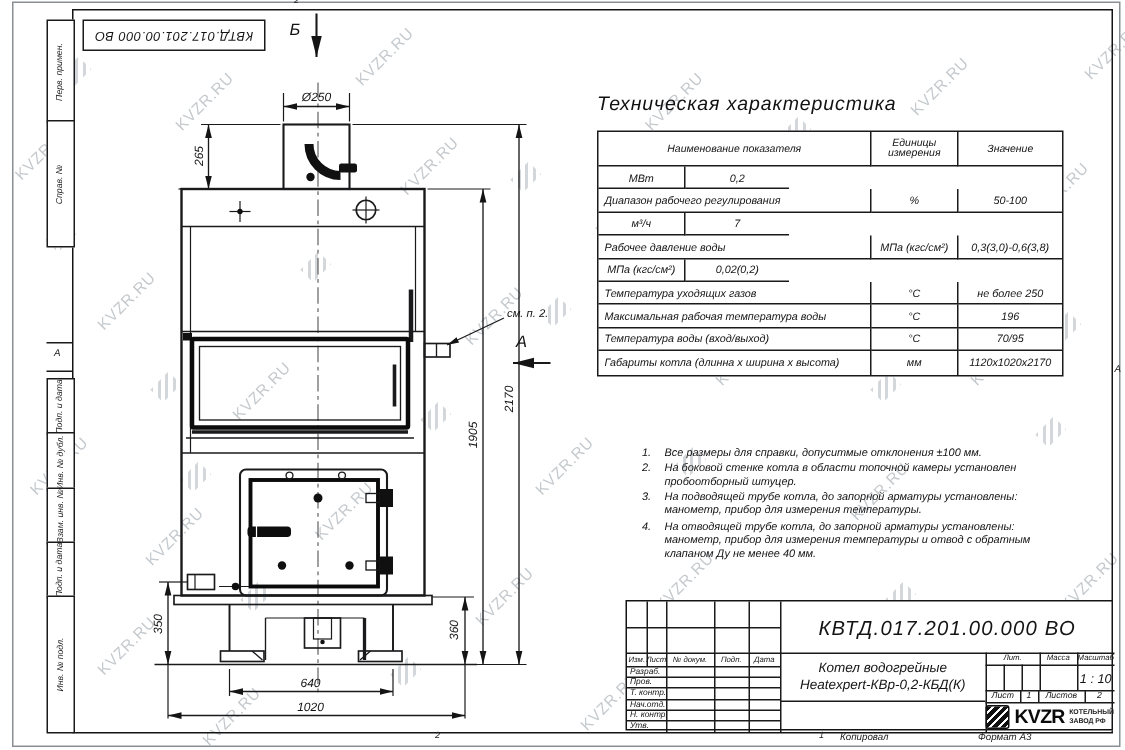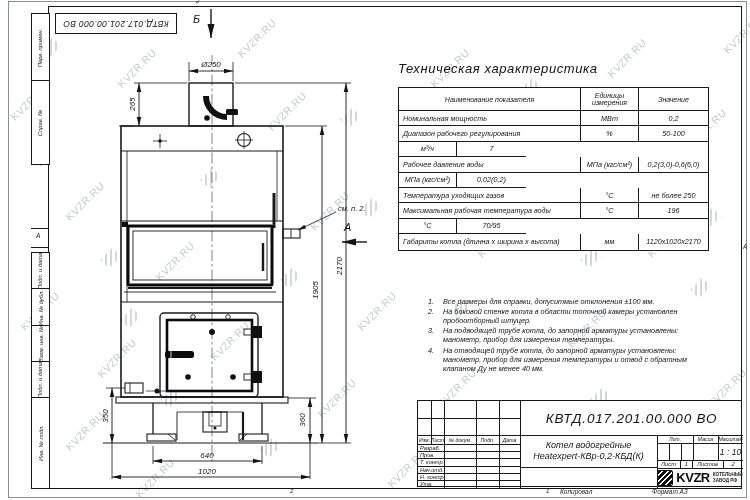--- a/index.html
+++ b/index.html
@@ -276,53 +276,53 @@
   </svg>
 
   <div id="spec-title">Техническая характеристика</div>
   <div id="spec-table">
     <div class="trow hrow">
       <div class="tcell c-name">Наименование показателя</div>
       <div class="tcell c-unit">Единицы измерения</div>
       <div class="tcell c-val">Значение</div>
     </div>
     <div class="trow drow">
-        <div class="tcell c-name">Номинальная мощность</div>
         <div class="tcell c-unit">МВт</div>
         <div class="tcell c-val">0,2</div>
       </div>
     <div class="trow drow">
         <div class="tcell c-name">Диапазон рабочего регулирования</div>
         <div class="tcell c-unit">%</div>
         <div class="tcell c-val">50-100</div>
       </div>
     <div class="trow drow">
         <div class="tcell c-unit">м³/ч</div>
         <div class="tcell c-val">7</div>
       </div>
     <div class="trow drow">
         <div class="tcell c-name">Рабочее давление воды</div>
         <div class="tcell c-unit">МПа (кгс/см²)</div>
-        <div class="tcell c-val">0,2(3,0)-0,6(6,0)</div>
+        <div class="tcell c-val">0,3(3,0)-0,6(3,8)</div>
       </div>
     <div class="trow drow">
         <div class="tcell c-unit">МПа (кгс/см²)</div>
         <div class="tcell c-val">0,02(0,2)</div>
       </div>
     <div class="trow drow">
         <div class="tcell c-name">Температура уходящих газов</div>
         <div class="tcell c-unit">°С</div>
         <div class="tcell c-val">не более 250</div>
       </div>
     <div class="trow drow">
         <div class="tcell c-name">Максимальная рабочая температура воды</div>
         <div class="tcell c-unit">°С</div>
         <div class="tcell c-val">196</div>
       </div>
     <div class="trow drow">
+        <div class="tcell c-name">Температура воды (вход/выход)</div>
         <div class="tcell c-unit">°С</div>
         <div class="tcell c-val">70/95</div>
       </div>
     <div class="trow drow">
         <div class="tcell c-name">Габариты котла (длинна х ширина х высота)</div>
         <div class="tcell c-unit">мм</div>
         <div class="tcell c-val">1120х1020х2170</div>
       </div>
   </div>
 

